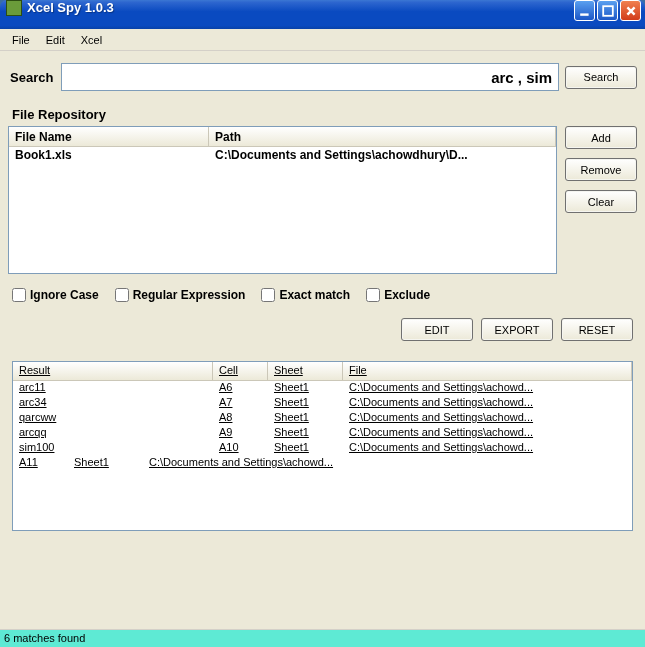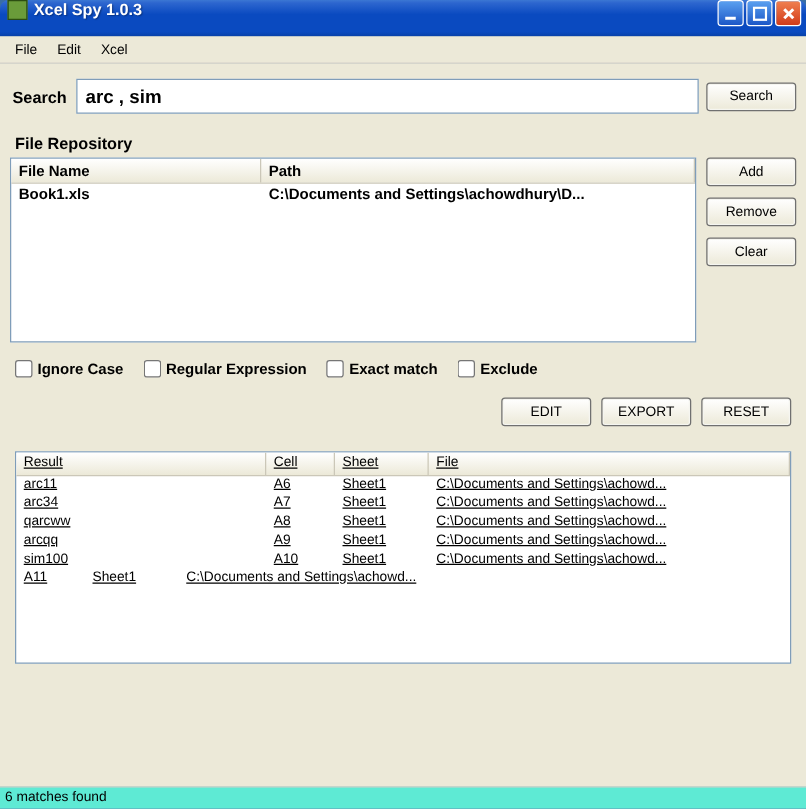--- a/index.html
+++ b/index.html
@@ -66,20 +66,21 @@
   .search-label { font-weight: bold; font-size: 13px; padding: 0 2px; }
   .search-input {
     flex: 1;
     height: 28px;
     font-size: 15px;
     font-weight: bold;
     font-family: Tahoma, sans-serif;
     padding: 2px 6px;
     border: 1px solid #7f9db9;
     background: #fff;
+    text-align: right;
   }
   .xp-button {
     height: 23px;
     min-width: 72px;
     padding: 0 10px;
     background: linear-gradient(to bottom,#fff,#ece9d8);
     border: 1px solid #707070;
     border-radius: 3px;
     font-family: Tahoma, sans-serif;
     font-size: 11px;

